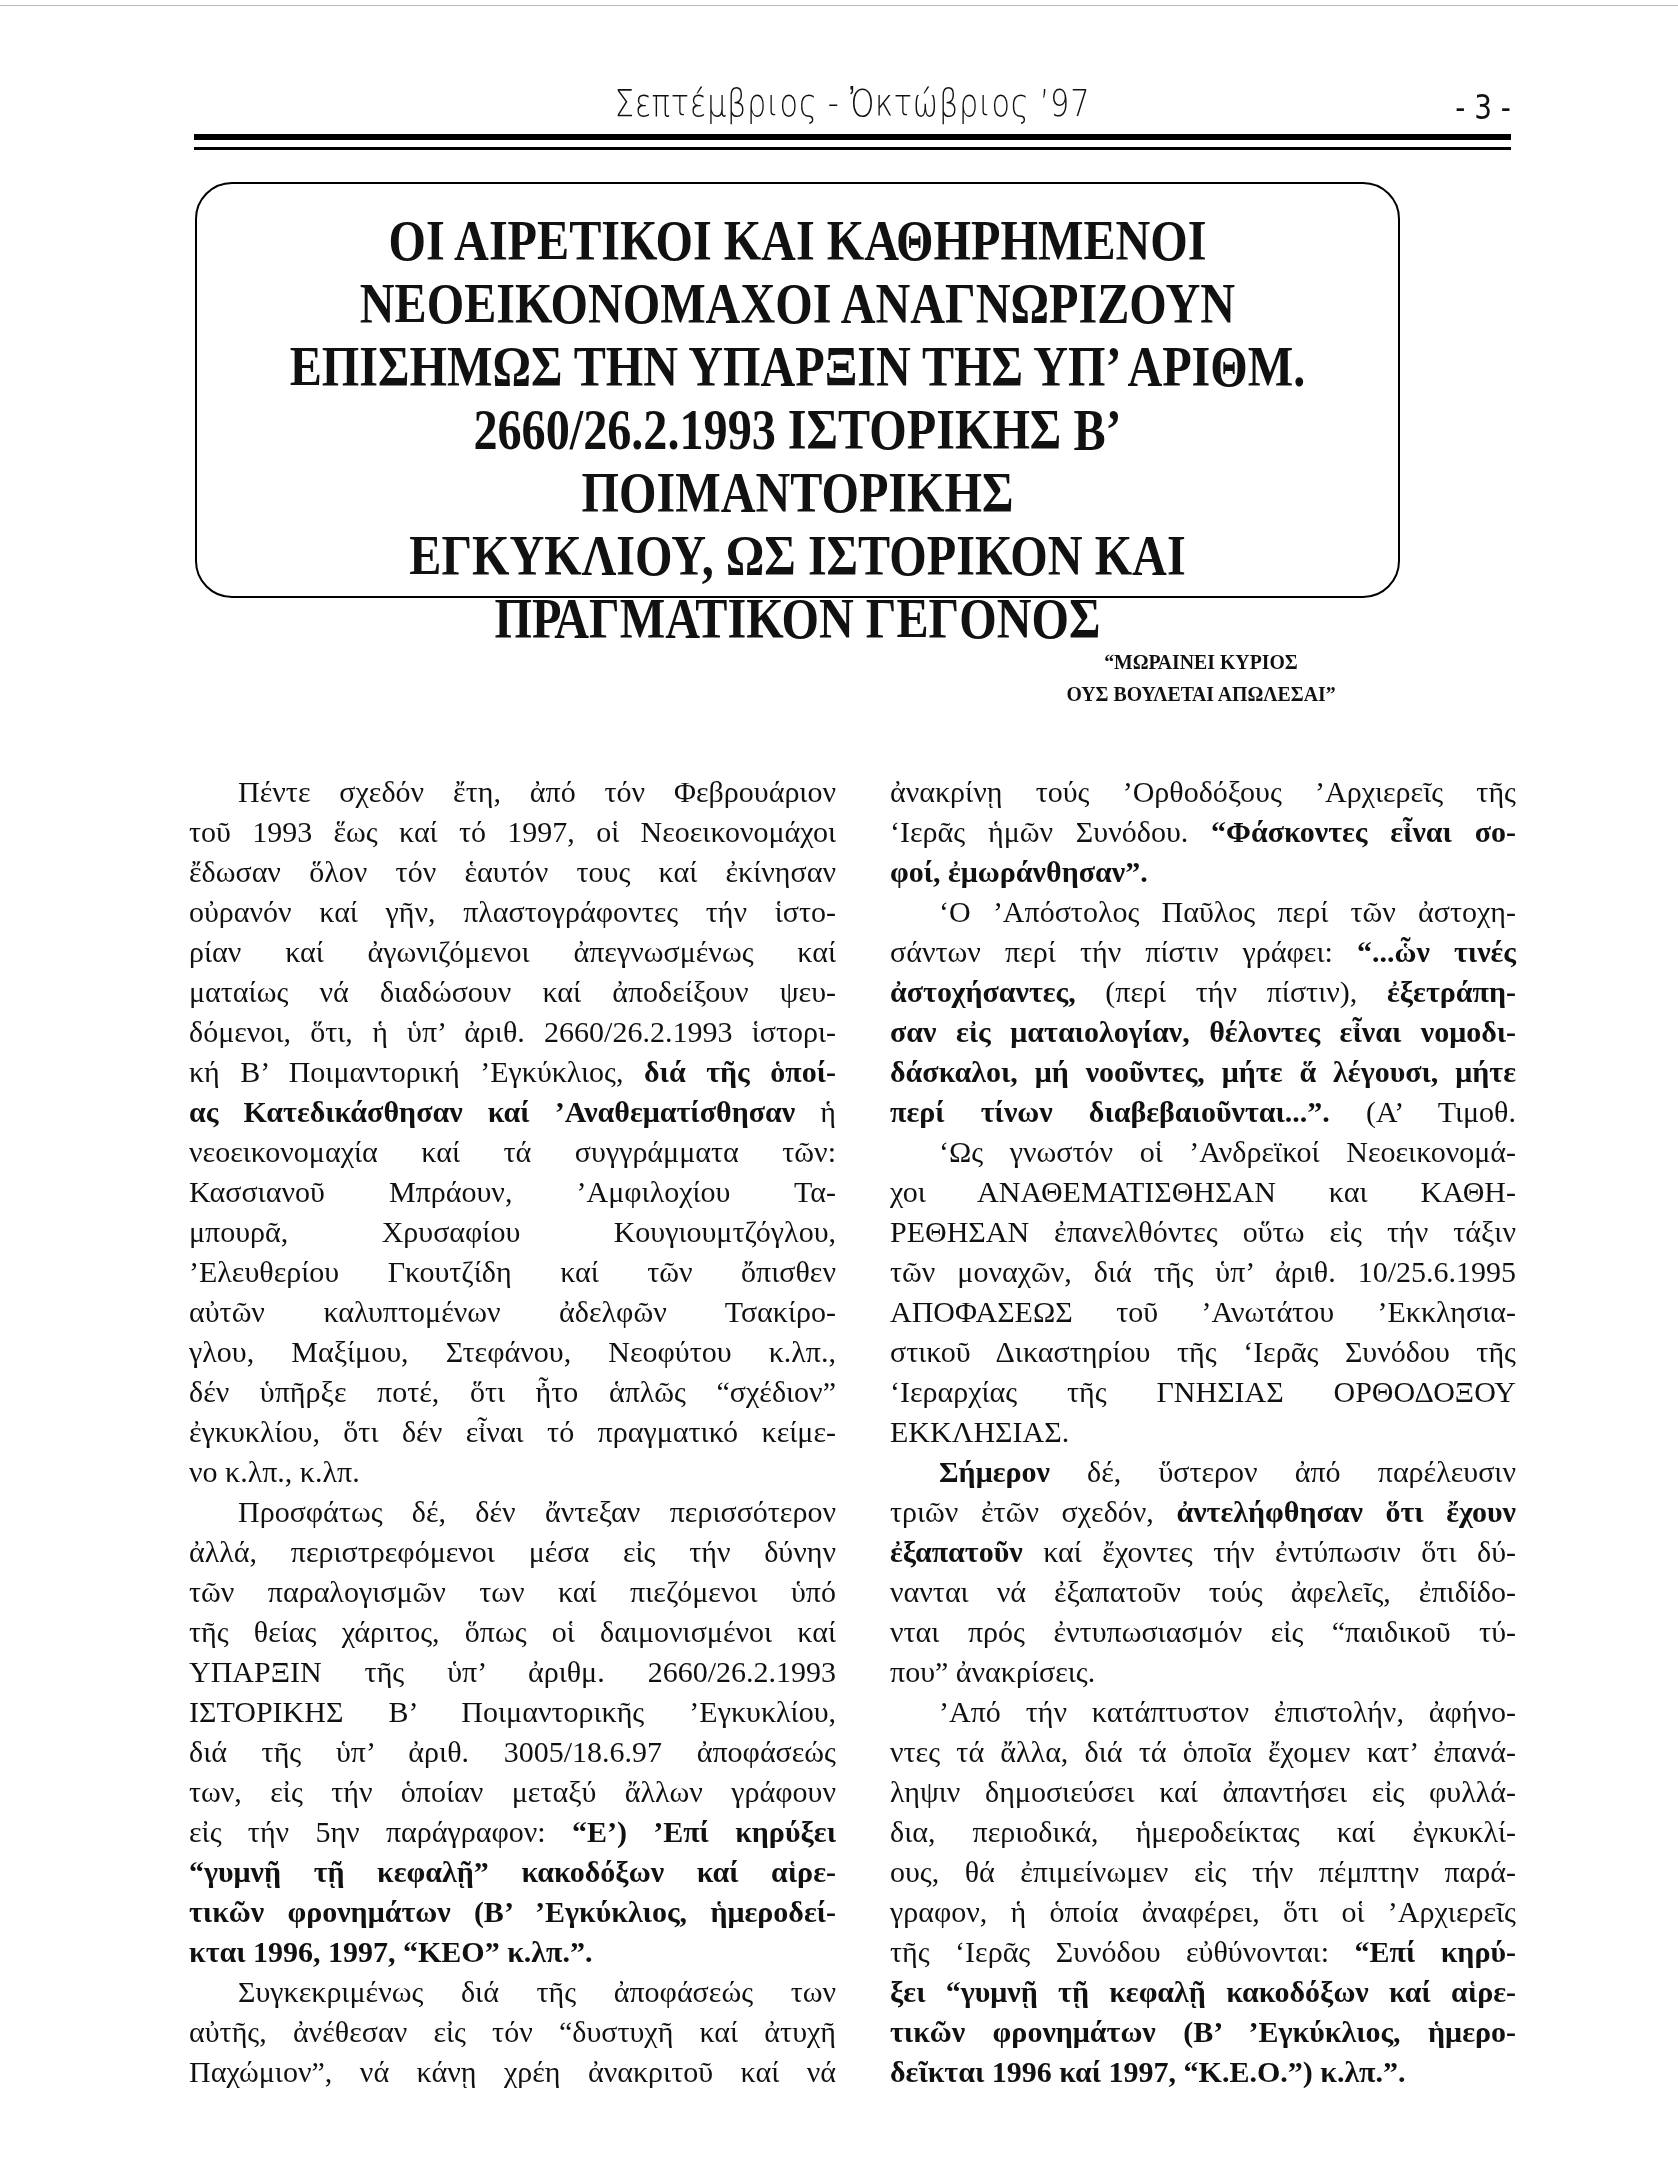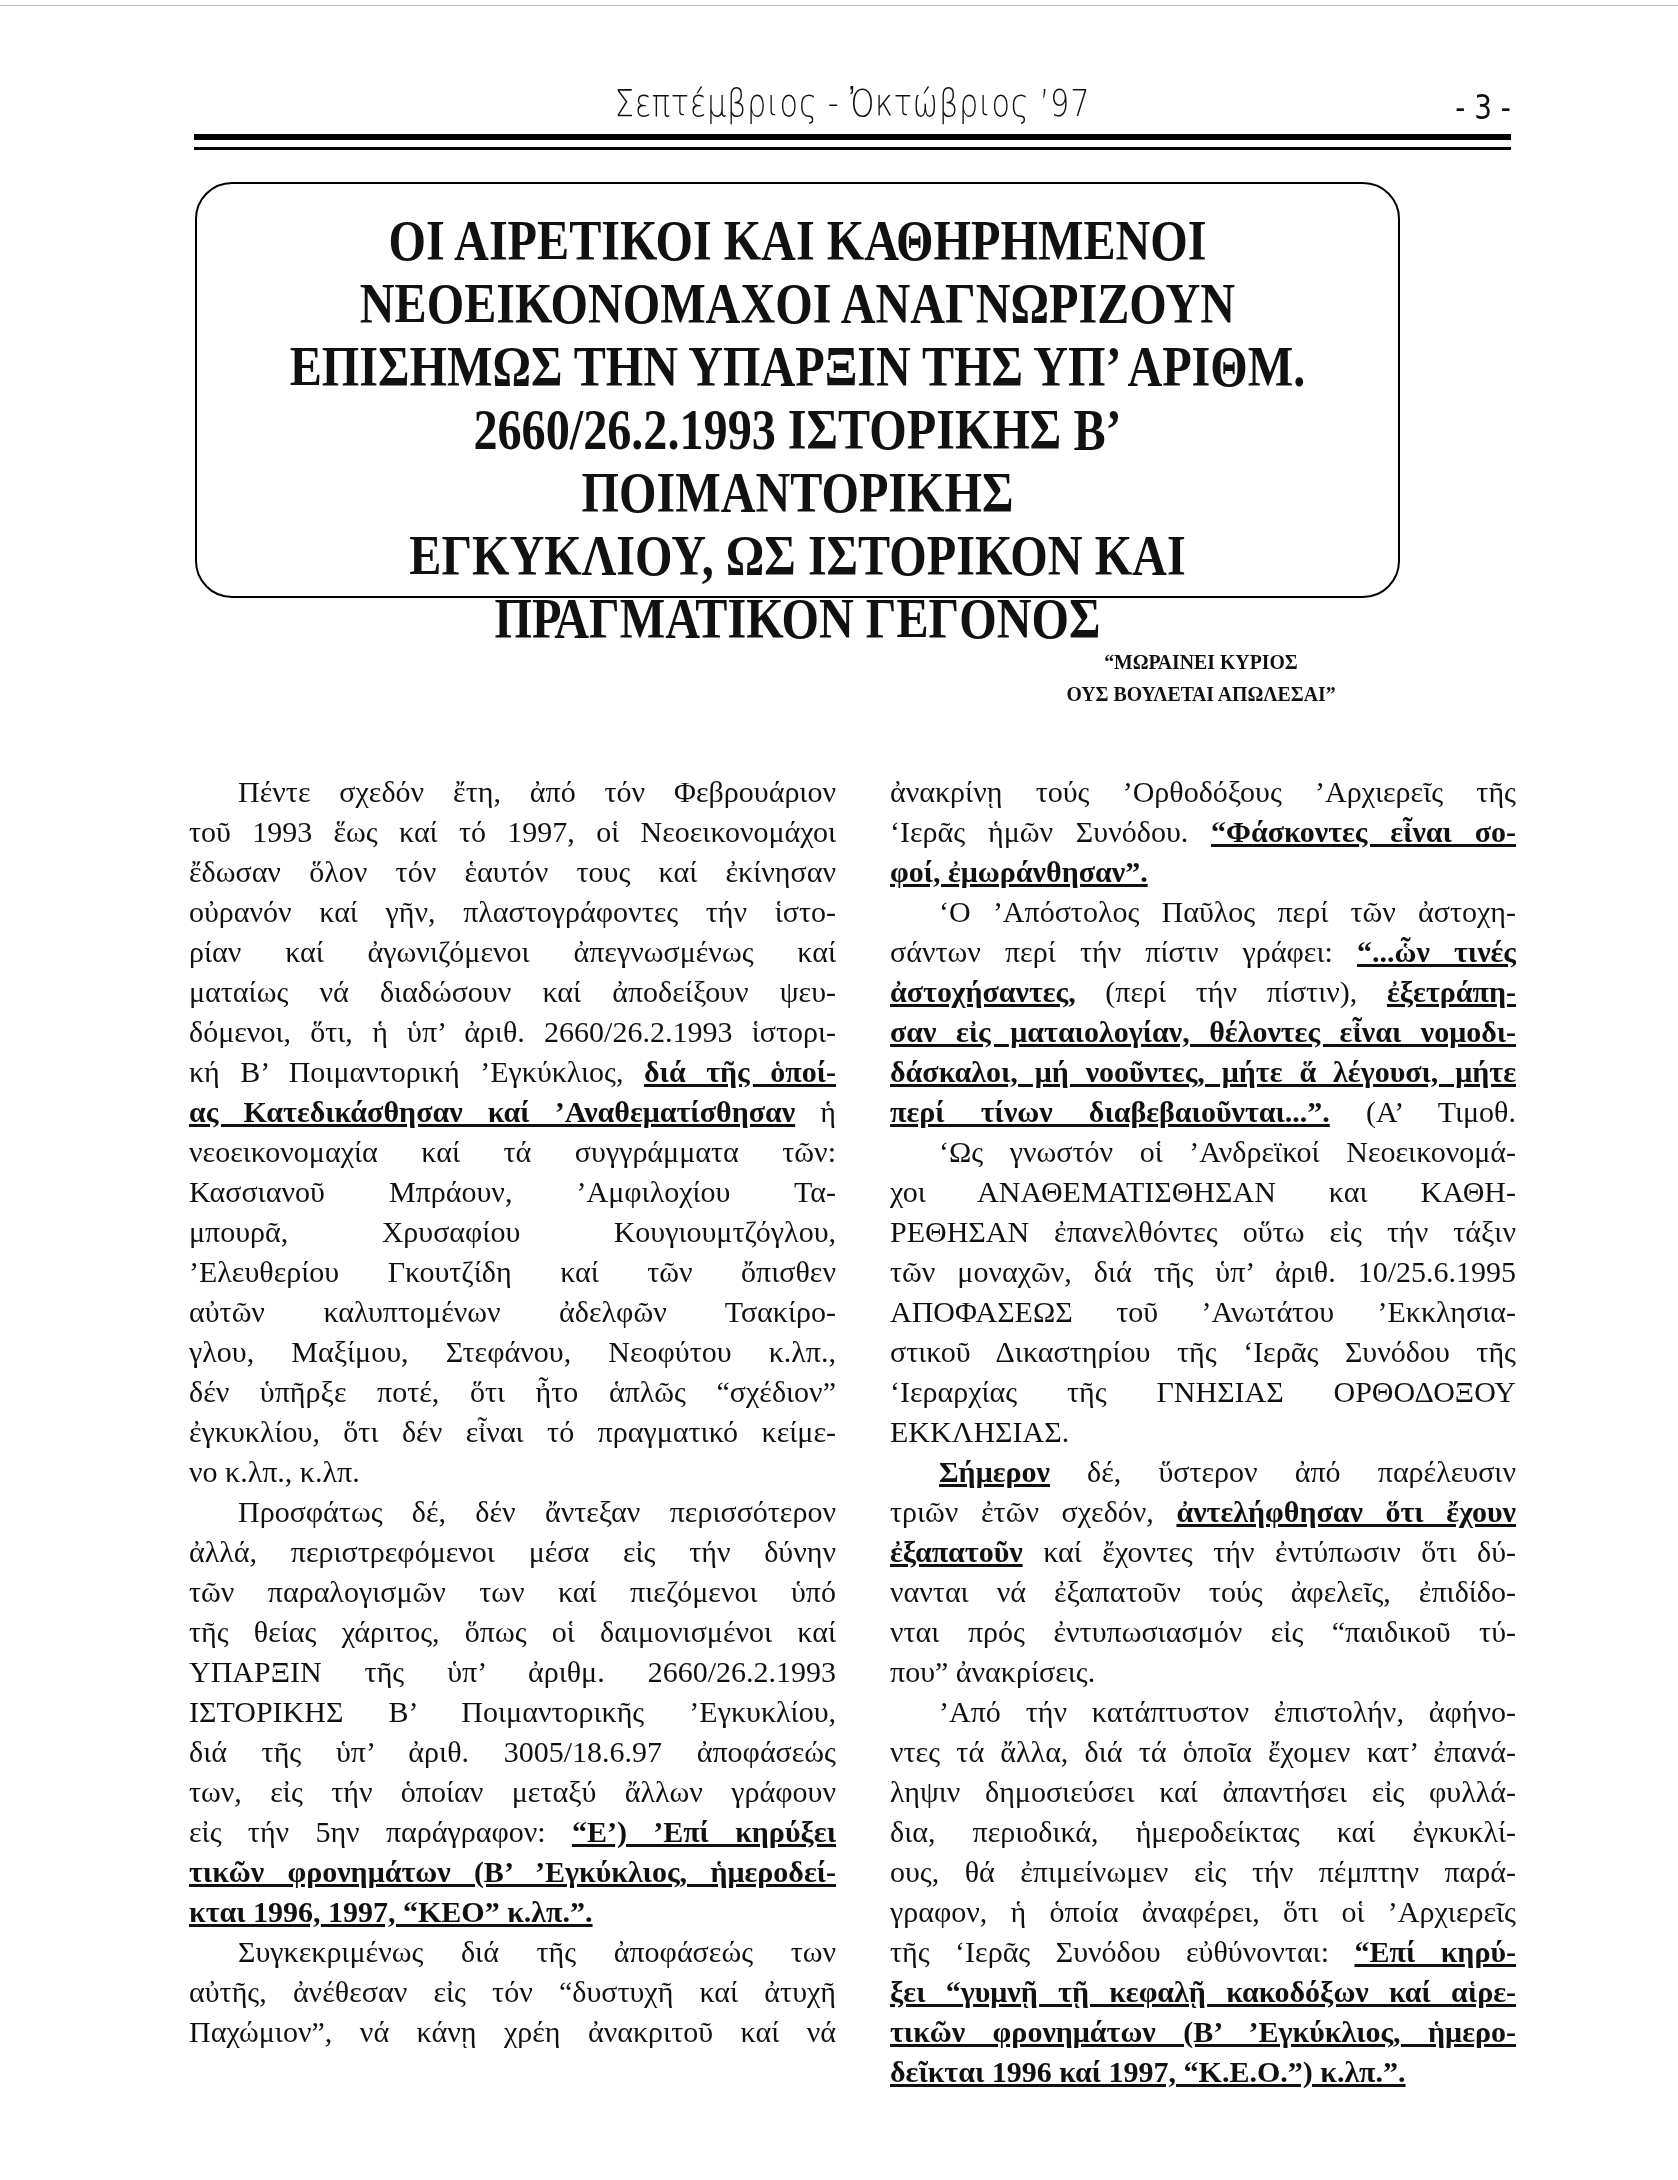--- a/index.html
+++ b/index.html
@@ -12,21 +12,21 @@
   .rule-thin { position: absolute; left: 194px; top: 147px; width: 1317px; height: 2.6px; background: #000; }
   .headline-box { position: absolute; left: 195px; top: 182px; width: 1205px; height: 416px; border: 2.6px solid #000; border-radius: 37px; box-sizing: border-box; }
   .headline { position: absolute; left: 0; right: 0; top: 25.6px; text-align: center; font-family: "Liberation Serif", serif; font-weight: bold; font-size: 56px; line-height: 63px; transform: scaleX(0.86); }
   .epigraph { position: absolute; left: 886px; width: 630px; top: 646px; text-align: center; font-family: "Liberation Serif", serif; font-weight: bold; font-size: 22px; line-height: 31.5px; transform: scaleX(0.9); }
   .column { position: absolute; top: 772px; font-size: 30px; line-height: 40px; text-align: justify; }
   .col-left { left: 189px; width: 647px; }
   .col-right { left: 890px; width: 626px; }
   .line { display: block; white-space: nowrap; text-align-last: justify; height: 40px; }
   .line.last { text-align-last: left; }
   .indent { padding-left: 49px; }
-  .b { font-weight: bold; text-decoration: underline; }
+  .b { font-weight: bold; }
 </style>
 </head>
 <body>
 
 <div class="top-scan"></div>
 
 <div class="running-head">
   <div class="running-title">Σεπτέμβριος - Ὀκτώβριος ’97</div>
   <div class="page-number">- 3 -</div>
 </div>
@@ -70,20 +70,21 @@
     <span class="line last"><span>νο κ.λπ., κ.λπ.</span></span>
     <span class="line indent"><span>Προσφάτως δέ, δέν ἄντεξαν περισσότερον</span></span>
     <span class="line"><span>ἀλλά, περιστρεφόμενοι μέσα εἰς τήν δύνην</span></span>
     <span class="line"><span>τῶν παραλογισμῶν των καί πιεζόμενοι ὑπό</span></span>
     <span class="line"><span>τῆς θείας χάριτος, ὅπως οἱ δαιμονισμένοι καί</span></span>
     <span class="line"><span>ΥΠΑΡΞΙΝ τῆς ὑπ’ ἀριθμ. 2660/26.2.1993</span></span>
     <span class="line"><span>ΙΣΤΟΡΙΚΗΣ Β’ Ποιμαντορικῆς ’Εγκυκλίου,</span></span>
     <span class="line"><span>διά τῆς ὑπ’ ἀριθ. 3005/18.6.97 ἀποφάσεώς</span></span>
     <span class="line"><span>των, εἰς τήν ὁποίαν μεταξύ ἄλλων γράφουν</span></span>
     <span class="line"><span>εἰς τήν 5ην παράγραφον: </span><span class="b">“Ε’) ’Επί κηρύξει</span></span>
+    <span class="line"><span class="b">“γυμνῇ τῇ κεφαλῇ” κακοδόξων καί αἱρε-</span></span>
     <span class="line"><span class="b">τικῶν φρονημάτων (Β’ ’Εγκύκλιος, ἡμεροδεί-</span></span>
     <span class="line last"><span class="b">κται 1996, 1997, “ΚΕΟ” κ.λπ.”.</span></span>
     <span class="line indent"><span>Συγκεκριμένως διά τῆς ἀποφάσεώς των</span></span>
     <span class="line"><span>αὐτῆς, ἀνέθεσαν εἰς τόν “δυστυχῆ καί ἀτυχῆ</span></span>
     <span class="line"><span>Παχώμιον”, νά κάνῃ χρέη ἀνακριτοῦ καί νά</span></span>
   </div>
 <div class="column col-right" id="col-right">
     <span class="line"><span>ἀνακρίνῃ τούς ’Ορθοδόξους ’Αρχιερεῖς τῆς</span></span>
     <span class="line"><span>‘Ιερᾶς ἡμῶν Συνόδου. </span><span class="b">“Φάσκοντες εἶναι σο-</span></span>
     <span class="line last"><span class="b">φοί, ἐμωράνθησαν”.</span></span>

